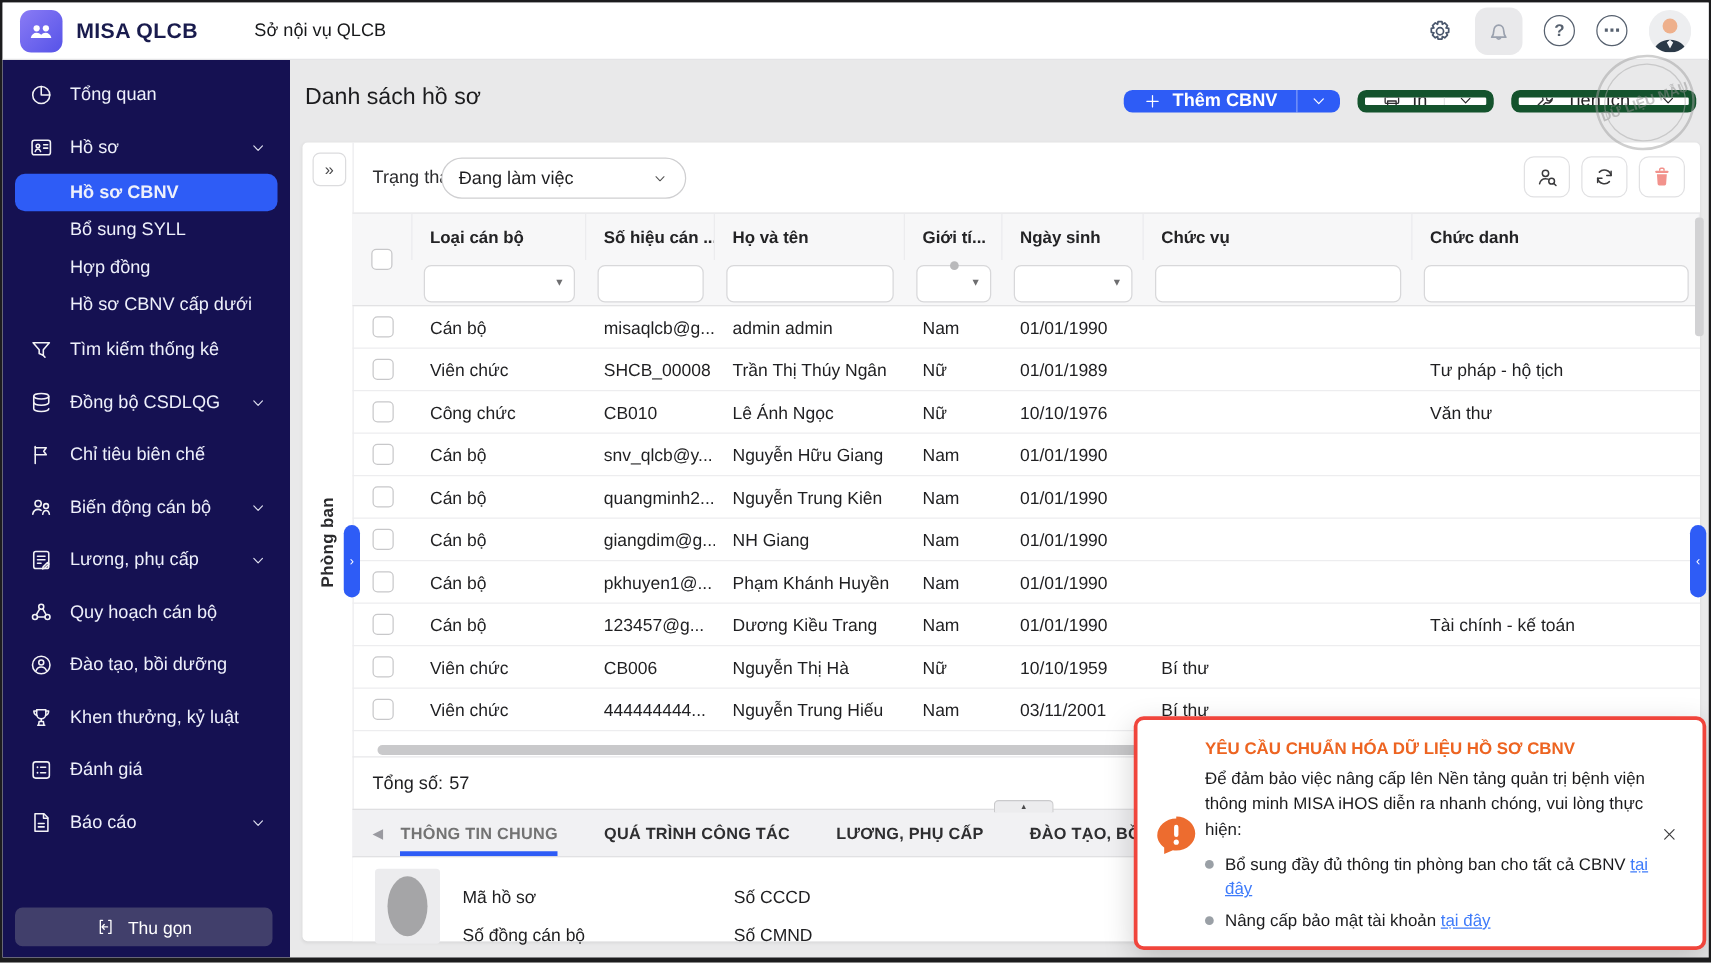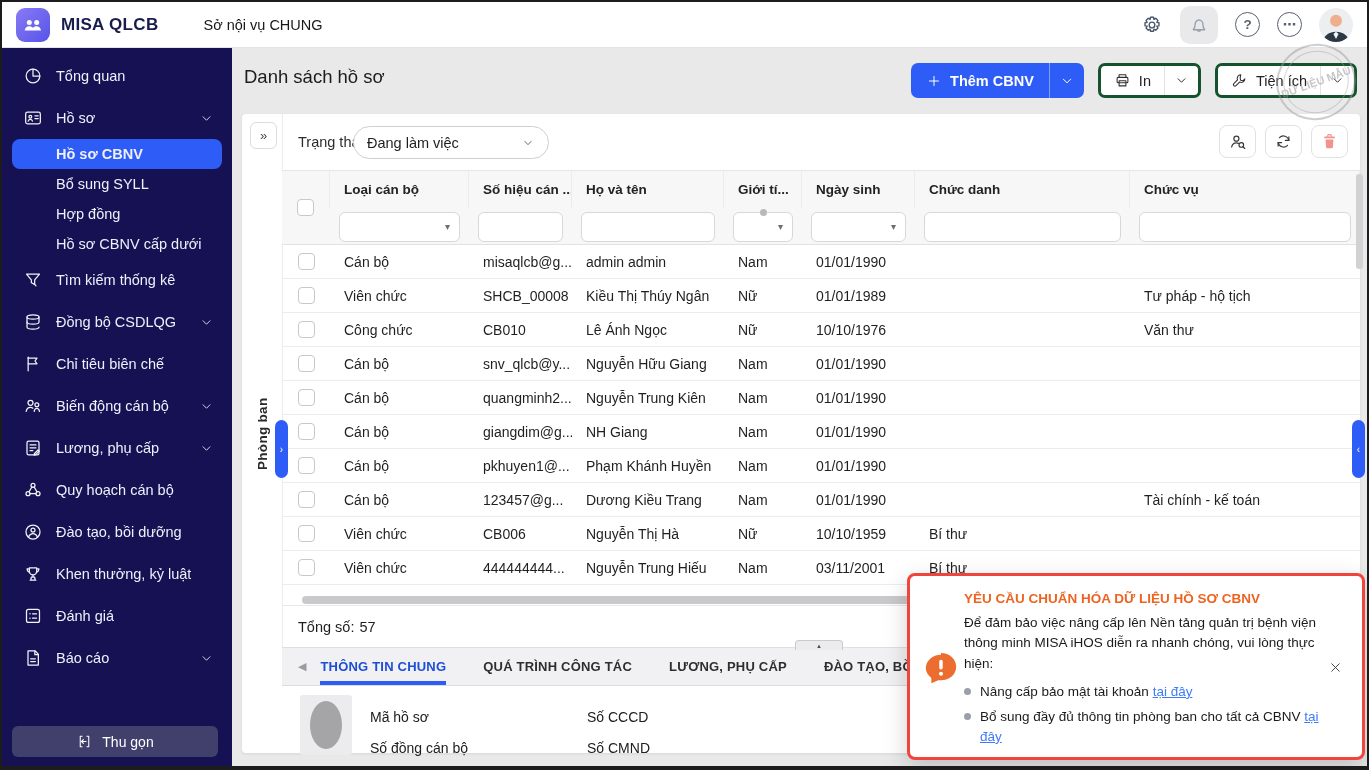--- a/index.html
+++ b/index.html
@@ -41,25 +41,25 @@
   .sb-sub{height:30px;display:flex;align-items:center;padding-left:54px;font-size:14.5px;cursor:pointer;white-space:nowrap}
   .sb-sub.sel{margin:0 10px;padding-left:44px;background:var(--accent);border-radius:8px;font-weight:bold}
   .sb-collapse{position:absolute;left:10px;right:14px;bottom:9px;height:31px;background:#413f6b;border-radius:6px;
                display:flex;align-items:center;justify-content:center;gap:9px;font-size:14px;color:#fff;cursor:pointer;z-index:2}
   .sb-collapse .ic{width:17px;height:17px;display:inline-flex}
   .sb-collapse svg{width:100%;height:100%}
   
   .main{position:absolute;left:230px;top:46px;right:0;bottom:0}
   .page-title{position:absolute;left:12px;top:18px;font-size:18.5px;font-weight:normal;color:#1c1c1e}
   .hbtns{position:absolute;right:10px;top:15px;display:flex;gap:14px;align-items:center;height:35px;z-index:5}
-  .btn{display:flex;align-items:stretch;height:35px;border-radius:7px;overflow:hidden;font-size:14.5px;cursor:pointer}
+  .btn{display:flex;align-items:stretch;height:18px;border-radius:7px;overflow:hidden;font-size:14.5px;cursor:pointer}
   .btn-primary{background:var(--accent);color:#fff;font-weight:bold}
   .btn-primary .seg{display:flex;align-items:center;gap:8px;padding:0 15px}
   .btn-primary .seg.caret{padding:0 9px;border-left:1px solid rgba(255,255,255,.4)}
-  .btn-light{background:#fff;border:3px solid #14532d;color:#232325;box-sizing:border-box}
+  .btn-light{background:#fff;border:6px solid #14532d;color:#232325;box-sizing:border-box}
   .btn-light .seg{display:flex;align-items:center;gap:8px;padding:0 13px}
   .btn-light .seg.caret{padding:0 9px;border-left:1px solid #e2e2e4}
   .wic{width:16px;height:16px;display:inline-flex;color:#fff}
   .bic{width:17px;height:17px;display:inline-flex;color:#2f2f31}
   .cic{width:15px;height:15px;display:inline-flex;color:currentColor}
   .wic svg,.bic svg,.cic svg{width:100%;height:100%}
   .stamp{position:absolute;left:1272px;top:40px;width:84px;height:80px;z-index:20;opacity:.5;pointer-events:none;transform:rotate(-20deg)}
   .stamp .c1{position:absolute;inset:2px;border:2.5px solid #9f9f9f;border-radius:50%}
   .stamp .c2{position:absolute;inset:9px;border:1.5px solid #a8a8a8;border-radius:50%}
   .stamp .tx{position:absolute;inset:0;display:flex;align-items:center;justify-content:center;
@@ -112,21 +112,21 @@
   .totalrow{position:absolute;left:0;right:0;top:491px;height:42px;border-top:1px solid #e8e8ea;display:flex;
             align-items:center;padding-left:16px;font-size:14.5px;color:#1e1e20;gap:5px}
   .totalrow b{font-weight:normal}
   
   .tabbar{position:absolute;left:0;right:0;top:533px;height:39px;background:#f1f1f3;border-top:1px solid #dfdfe1;
           border-bottom:1px solid #dcdcde;display:flex;align-items:stretch;box-sizing:border-box;overflow:hidden}
   .tab-arrow{color:#9a9aa0;font-size:11px;margin:0 14px 0 16px;display:flex;align-items:center;cursor:pointer}
   .tabs{display:flex;align-items:stretch}
   .tab{display:flex;align-items:center;margin-right:37px;font-size:13px;font-weight:bold;color:#2e2e30;
        letter-spacing:.2px;border-bottom:4px solid transparent;box-sizing:border-box;padding-top:3px;white-space:nowrap;cursor:pointer}
-  .tab.active{color:#1d4ed8;border-bottom-color:var(--accent)}
+  .tab.active{color:#737373;border-bottom-color:var(--accent)}
   .resize-handle{position:absolute;left:513px;top:526px;width:46px;height:9px;background:#ececee;border:1px solid #cacacc;
                  border-bottom:none;border-radius:4px 4px 0 0;display:flex;align-items:center;justify-content:center;
                  font-size:6px;color:#4a4a4c;z-index:2;cursor:ns-resize}
   .detail{position:absolute;left:0;right:0;top:572px;bottom:0;background:#fff}
   .ph{position:absolute;left:18px;top:9px;width:52px;height:60px;background:#ececee;border-radius:3px;
       display:flex;align-items:center;justify-content:center}
   .ph .oval{width:32px;height:48px;background:#a5a5a7;border-radius:50%}
   .fcol{position:absolute;top:20px;display:flex;flex-direction:column;gap:10px}
   .fcol.left{left:88px}
   .fcol.right{left:305px}
@@ -159,21 +159,21 @@
     <div class="logo">
         <span>
           <svg viewBox="0 0 24 24" fill="#fff">
             <circle cx="8.3" cy="9.6" r="2.5"></circle>
             <circle cx="15.7" cy="9.6" r="2.5"></circle>
             <path d="M3.6 17.4c.5-2.6 2.4-4.2 4.7-4.2 1.4 0 2.6.6 3.7 1.6.8-1 2-1.6 3.4-1.6 2.3 0 4.2 1.6 4.7 4.2z"></path>
           </svg>
         </span>
       </div>
     <div class="appname">MISA QLCB</div>
-    <div class="orgname">Sở nội vụ CHUNG</div>
+    <div class="orgname">Sở nội vụ QLCB</div>
     <div class="top-right">
       <span class="tico">
           <svg viewBox="0 0 24 24" fill="none" stroke="currentColor" stroke-width="1.5" stroke-linecap="round" stroke-linejoin="round">
             <circle cx="12" cy="12" r="3.1"></circle>
             <path d="M10.3 3.6h3.4l.4 2.3 2-1.2 2.4 2.4-1.2 2 2.3.4v3.4l-2.3.4 1.2 2-2.4 2.4-2-1.2-.4 2.3h-3.4l-.4-2.3-2 1.2-2.4-2.4 1.2-2-2.3-.4v-3.4l2.3-.4-1.2-2 2.4-2.4 2 1.2z"></path>
           </svg>
         </span>
       <span class="bellwrap">
           <span>
             <svg viewBox="0 0 24 24" fill="none" stroke="currentColor" stroke-width="1.5" stroke-linecap="round" stroke-linejoin="round">
@@ -466,22 +466,22 @@
         </div>
 
         <div class="thead">
           <div class="trow labels">
               <div class="th cbcell"></div>
               <div class="th">Loại cán bộ</div>
               <div class="th">Số hiệu cán ...</div>
               <div class="th">Họ và tên</div>
               <div class="th">Giới tí...</div>
               <div class="th">Ngày sinh</div>
+              <div class="th">Chức vụ</div>
               <div class="th">Chức danh</div>
-              <div class="th">Chức vụ</div>
             </div>
           <div class="trow filters">
               <div class="tf cbcell"></div>
               <div class="tf">
                 <div class="fsel">
                   <span class="chev">▾</span>
                 </div>
               </div>
               <div class="tf">
                 <div class="finp"></div>
@@ -522,21 +522,21 @@
               <div class="bc">01/01/1990</div>
               <div class="bc"></div>
               <div class="bc"></div>
             </div>
             <div class="brow">
               <div class="bc cbcell">
                 <span class="checkbox"></span>
               </div>
               <div class="bc">Viên chức</div>
               <div class="bc">SHCB_00008</div>
-              <div class="bc">Kiều Thị Thúy Ngân</div>
+              <div class="bc">Trần Thị Thúy Ngân</div>
               <div class="bc">Nữ</div>
               <div class="bc">01/01/1989</div>
               <div class="bc"></div>
               <div class="bc">Tư pháp - hộ tịch</div>
             </div>
             <div class="brow">
               <div class="bc cbcell">
                 <span class="checkbox"></span>
               </div>
               <div class="bc">Công chức</div>
@@ -685,25 +685,25 @@
           <rect x="10.9" y="6.8" width="2.2" height="6.2" rx="1.1" fill="#fff"></rect>
           <circle cx="12" cy="15.6" r="1.3" fill="#fff"></circle>
         </svg>
       </div>
     <div class="pu-main">
       <div class="pu-title">YÊU CẦU CHUẨN HÓA DỮ LIỆU HỒ SƠ CBNV</div>
       <div class="pu-body">Để đảm bảo việc nâng cấp lên Nền tảng quản trị bệnh viện thông minh MISA iHOS diễn ra nhanh chóng, vui lòng thực hiện:</div>
       <div>
           <div class="pu-li">
             <span class="pu-dot"></span>
-            <span>Nâng cấp bảo mật tài khoản <a class="pu-link">tại đây</a></span>
+            <span>Bổ sung đầy đủ thông tin phòng ban cho tất cả CBNV <a class="pu-link">tại đây</a></span>
           </div>
           <div class="pu-li">
             <span class="pu-dot"></span>
-            <span>Bổ sung đầy đủ thông tin phòng ban cho tất cả CBNV <a class="pu-link">tại đây</a></span>
+            <span>Nâng cấp bảo mật tài khoản <a class="pu-link">tại đây</a></span>
           </div>
         </div>
     </div>
     <div class="pu-close">
         <svg viewBox="0 0 24 24" fill="none" stroke="currentColor" stroke-width="1.5" stroke-linecap="round" stroke-linejoin="round">
           <path d="M6 6l12 12M18 6L6 18"></path>
         </svg>
       </div>
   </div>
 

